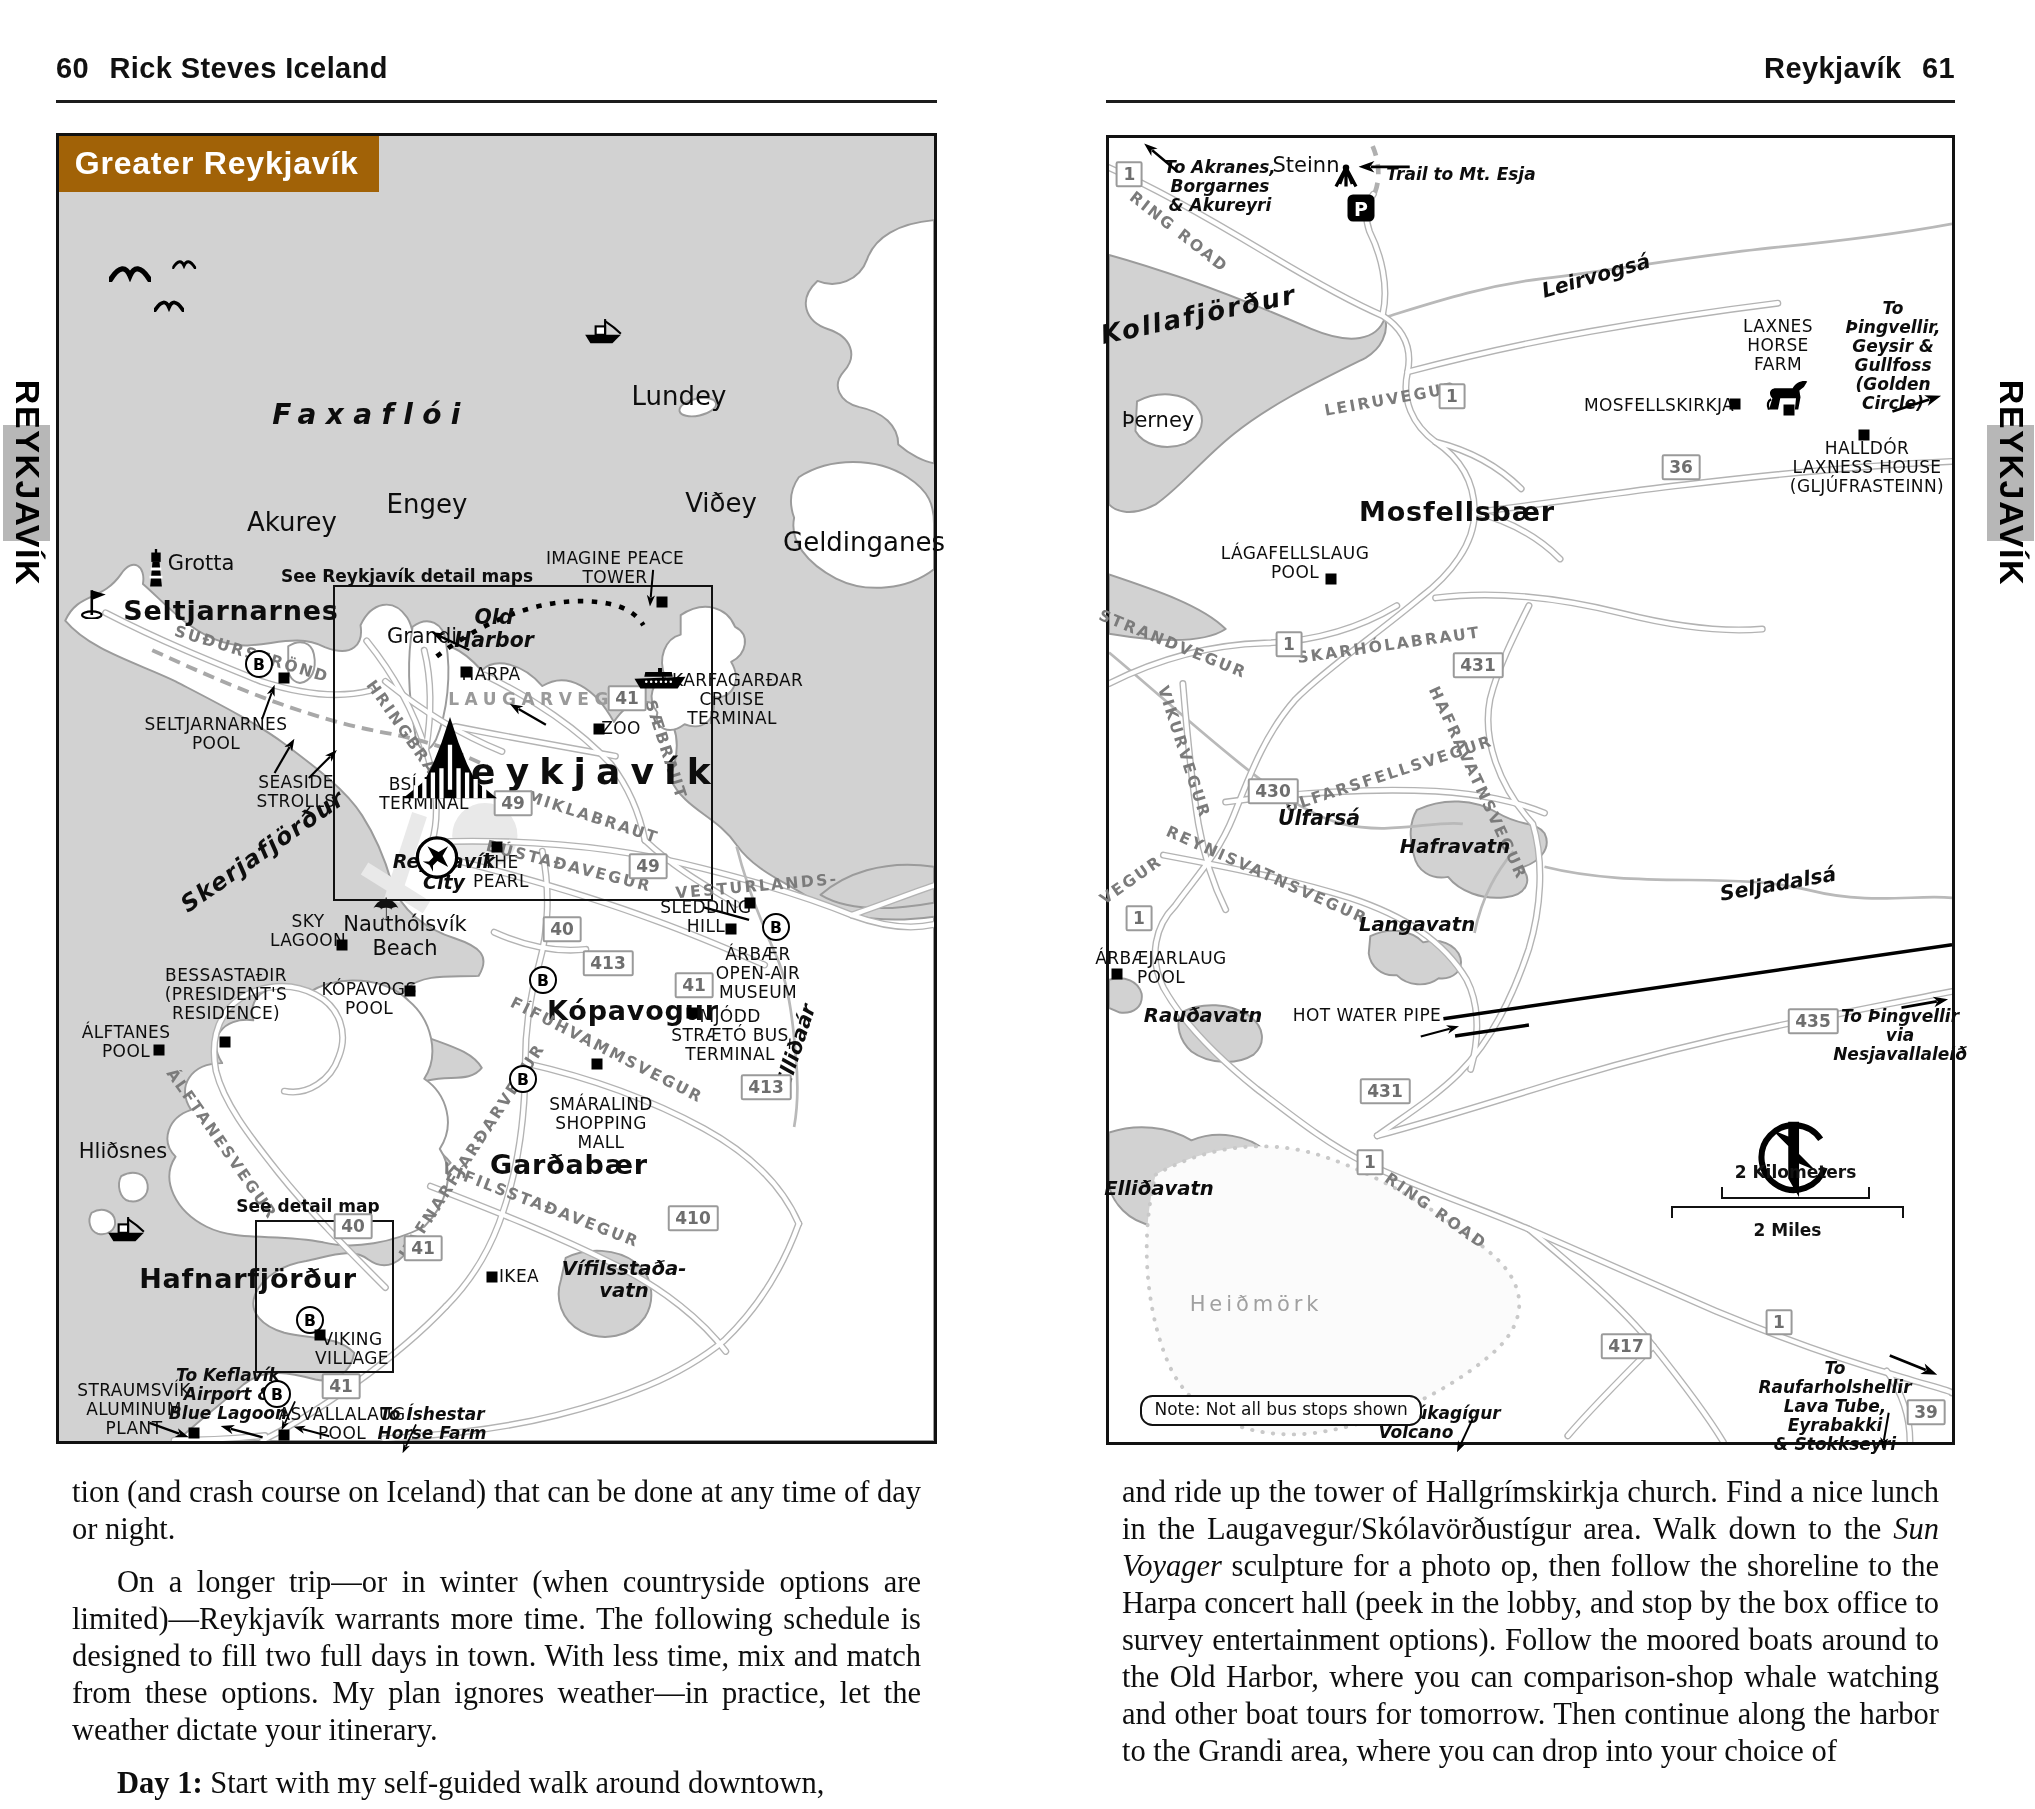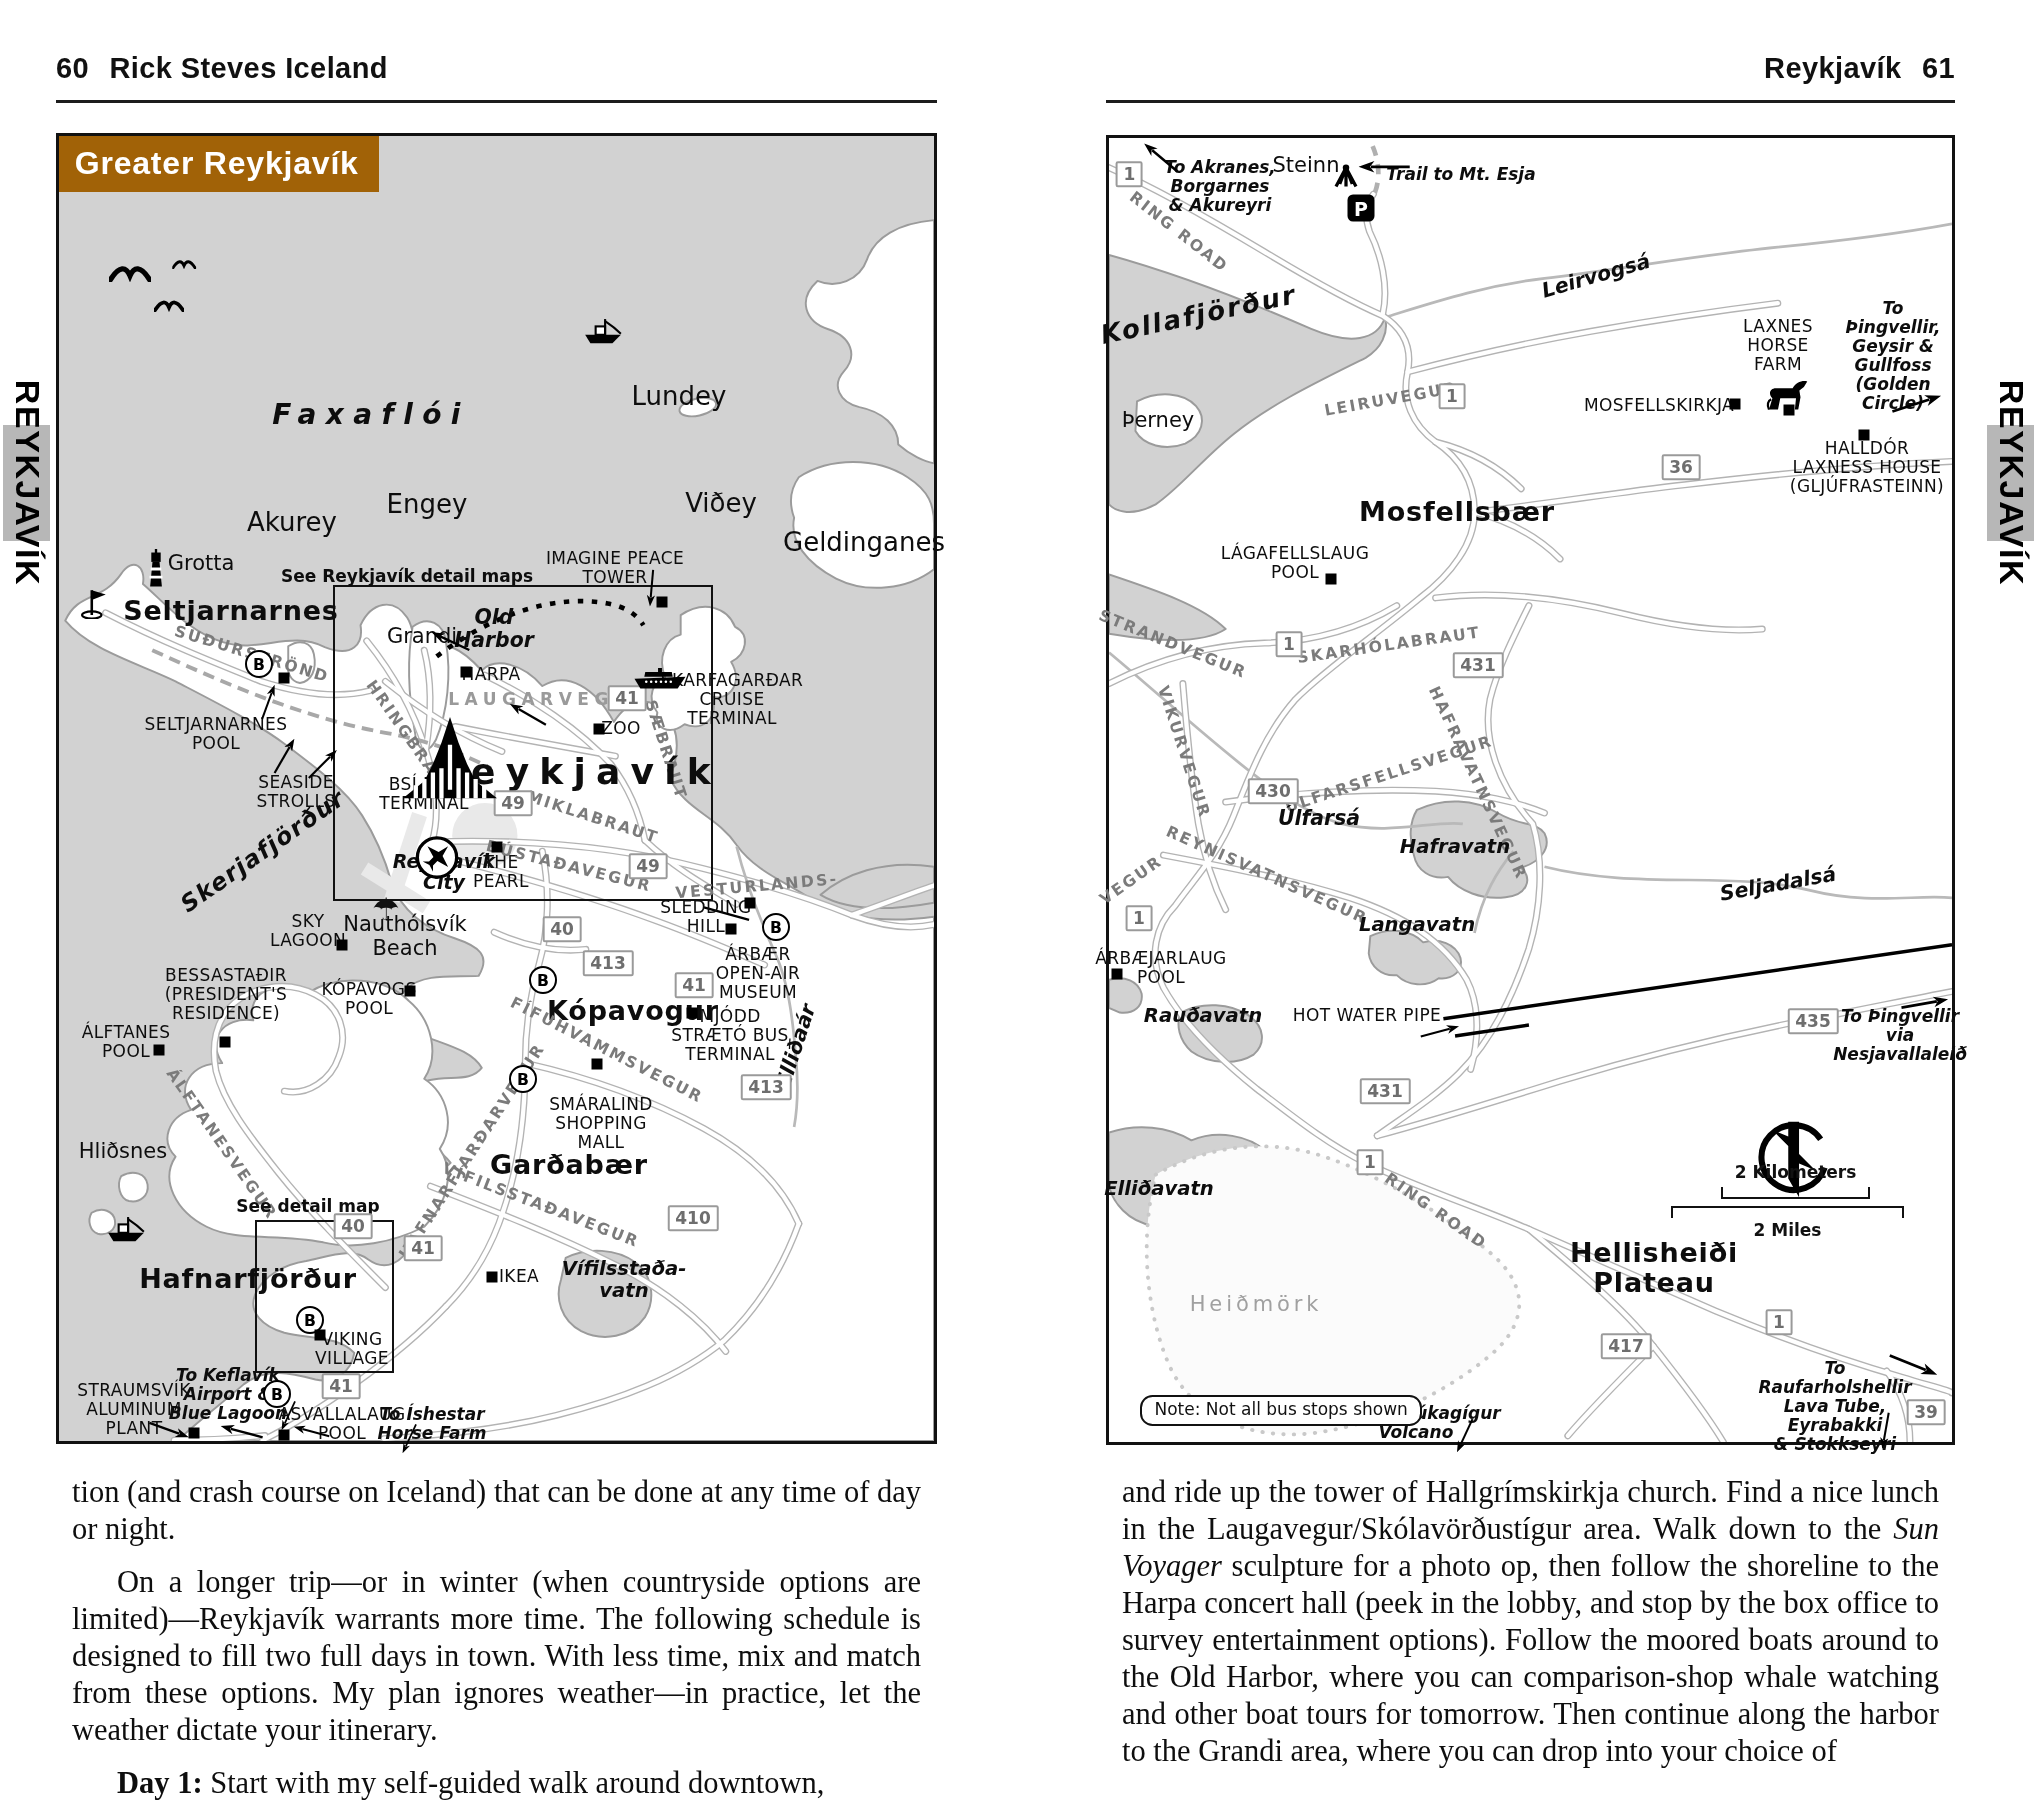--- a/index.html
+++ b/index.html
@@ -564,21 +564,20 @@
         <div class="lab road" style="left: 158px; top: 737px; transform: translate(-50%, -50%) rotate(24deg);">REYNISVATNSVEGUR</div>
         <div class="lab road" style="left: 22px; top: 742px; transform: translate(-50%, -50%) rotate(-35deg);">VEGUR</div>
         <div class="lab lake" style="left: 308px; top: 787px; transform: translate(-50%, -50%) rotate(0deg);">Langavatn</div>
         <div class="lab poi" style="left: 52px; top: 830px; transform: translate(-50%, -50%) rotate(0deg);">ÁRBÆJARLAUG
 POOL</div>
         <div class="lab lake" style="left: 94px; top: 878px; transform: translate(-50%, -50%) rotate(0deg);">Rauðavatn</div>
         <div class="lab poi" style="left: 258px; top: 878px; transform: translate(-50%, -50%) rotate(0deg);">HOT WATER PIPE</div>
         <div class="lab water" style="left: 669px; top: 746px; transform: translate(-50%, -50%) rotate(-10deg);">Seljadalsá</div>
         <div class="lab dir" style="left: 791px; top: 898px; transform: translate(-50%, -50%) rotate(0deg);">To Þingvellir via
 Nesjavallaleið</div>
-        <div class="lab city" style="left: 545px; top: 1130px; transform: translate(-50%, -50%) rotate(0deg);">Hellisheiði Plateau</div>
         <div class="lab dir" style="left: 726px; top: 1269px; transform: translate(-50%, -50%) rotate(0deg);">To Raufarholshellir
 Lava Tube,
 Eyrabakki
 &amp; Stokkseyri</div>
         <div class="lab lake" style="left: 50px; top: 1051px; transform: translate(-50%, -50%) rotate(0deg);">Elliðavatn</div>
         <div class="lab road" style="left: 327px; top: 1073px; transform: translate(-50%, -50%) rotate(35deg);">RING ROAD</div>
         <div class="lab forest" style="left: 147px; top: 1167px; transform: translate(-50%, -50%) rotate(0deg);">Heiðmörk</div>
         <div class="lab dir" style="left: 307px; top: 1285px; transform: translate(-50%, -50%) rotate(0deg);">To Þríhnjúkagígur
 Volcano</div>
         <div class="shield" style="left: 20.4px; top: 36px; transform: translate(-50%, -50%);">1</div>

